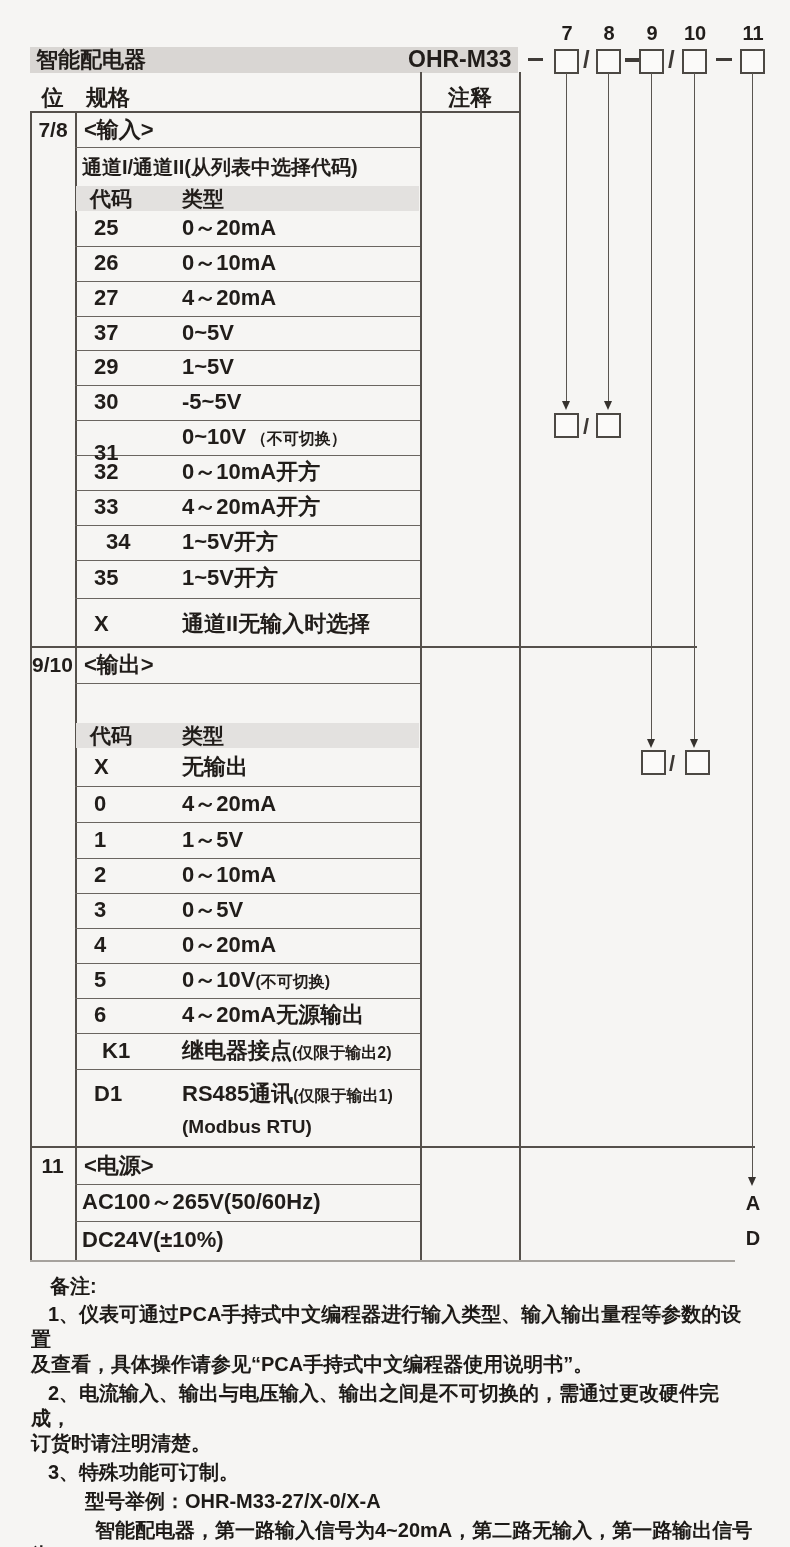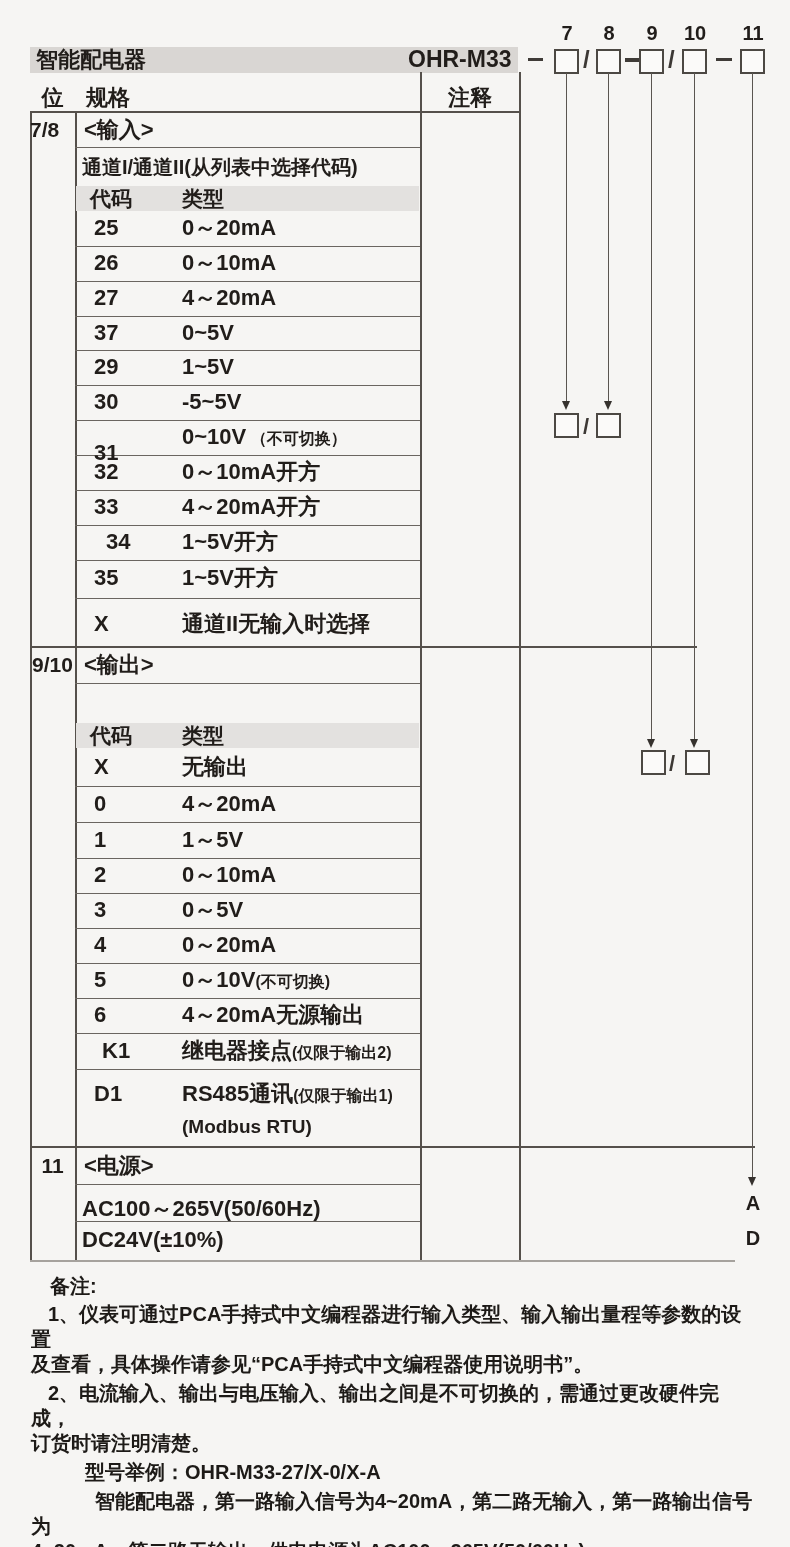--- a/index.html
+++ b/index.html
@@ -88,21 +88,21 @@
   <div class="subline" style="left:75px;top:893px;width:345px;"></div>
   <div class="subline" style="left:75px;top:928px;width:345px;"></div>
   <div class="subline" style="left:75px;top:963px;width:345px;"></div>
   <div class="subline" style="left:75px;top:998px;width:345px;"></div>
   <div class="subline" style="left:75px;top:1033px;width:345px;"></div>
   <div class="subline" style="left:75px;top:1069px;width:345px;"></div>
 
   <div class="subline" style="left:75px;top:1184px;width:345px;"></div>
   <div class="subline" style="left:75px;top:1221px;width:345px;"></div>
 
-  <div class="abs t-pos ctr" style="left:30px;top:116px;width:27px;">7/8</div>
+  <div class="abs t-pos ctr" style="left:30px;top:116px;width:46px;">7/8</div>
   <div class="abs t-sect" style="left:84px;top:116px;">&lt;输入&gt;</div>
   <div class="abs t-sub" style="left:82px;top:153px;">通道I/通道II(从列表中选择代码)</div>
   <div class="codehdr-bg" style="top:186px;"></div>
   <div class="abs t-chdr" style="left:90px;top:188px;">代码</div>
   <div class="abs t-chdr" style="left:182px;top:188px;">类型</div>
 
   <div class="abs t-code" style="left:94px;top:214px;">25</div>
   <div class="abs t-type" style="left:182px;top:214px;"><span>0～20mA</span><span class="sfx"></span></div>
   <div class="abs t-code" style="left:94px;top:249px;">26</div>
   <div class="abs t-type" style="left:182px;top:249px;"><span>0～10mA</span><span class="sfx"></span></div>
@@ -150,21 +150,21 @@
   <div class="abs t-code" style="left:94px;top:1001px;">6</div>
   <div class="abs t-type" style="left:182px;top:1001px;"><span>4～20mA无源输出</span><span class="sfx"></span></div>
   <div class="abs t-code" style="left:94px;top:1037px;margin-left:8px;">K1</div>
   <div class="abs t-type" style="left:182px;top:1037px;"><span>继电器接点</span><span class="sfx">(仅限于输出2)</span></div>
   <div class="abs t-code" style="left:94px;top:1080px;">D1</div>
   <div class="abs t-type" style="left:182px;top:1080px;"><span>RS485通讯</span><span class="sfx">(仅限于输出1)</span></div>
   <div class="abs t-line2" style="left:182px;top:1115px;">(Modbus RTU)</div>
 
   <div class="abs t-pos ctr" style="left:30px;top:1152px;width:45px;">11</div>
   <div class="abs t-sect" style="left:84px;top:1152px;">&lt;电源&gt;</div>
-  <div class="abs t-power" style="left:82px;top:1188px;margin-top:7px;">AC100～265V(50/60Hz)</div>
+  <div class="abs t-power" style="left:82px;top:1188px;">AC100～265V(50/60Hz)</div>
   <div class="abs t-power" style="left:82px;top:1226px;">DC24V(±10%)</div>
 
   <div class="abs digit" style="left:552px;top:22px;">7</div>
   <div class="abs digit" style="left:594px;top:22px;">8</div>
   <div class="abs digit" style="left:637px;top:22px;">9</div>
   <div class="abs digit" style="left:680px;top:22px;">10</div>
   <div class="abs digit" style="left:738px;top:22px;">11</div>
 
   <div class="dash" style="left:528px;top:58px;width:15px;height:3px;"></div>
   <div class="cbox" style="left:554px;top:49px;"></div>
@@ -199,18 +199,19 @@
 
   <div class="abs letter" style="left:743px;top:1192px;">A</div>
   <div class="abs letter" style="left:743px;top:1227px;">D</div>
 
   <div class="notes">
     <p class="notes-title">备注:</p>
     <p class="note">1、仪表可通过PCA手持式中文编程器进行输入类型、输入输出量程等参数的设置
 及查看，具体操作请参见“PCA手持式中文编程器使用说明书”。</p>
     <p class="note">2、电流输入、输出与电压输入、输出之间是不可切换的，需通过更改硬件完成，
 订货时请注明清楚。</p>
+    <p class="note">3、特殊功能可订制。</p>
     <p class="note-example">型号举例：OHR-M33-27/X-0/X-A</p>
     <p class="note-desc">智能配电器，第一路输入信号为4~20mA，第二路无输入，第一路输出信号为
 4~20mA，第二路无输出，供电电源为AC100～265V(50/60Hz)。</p>
   </div>
 
 </div>
 
 </body></html>

